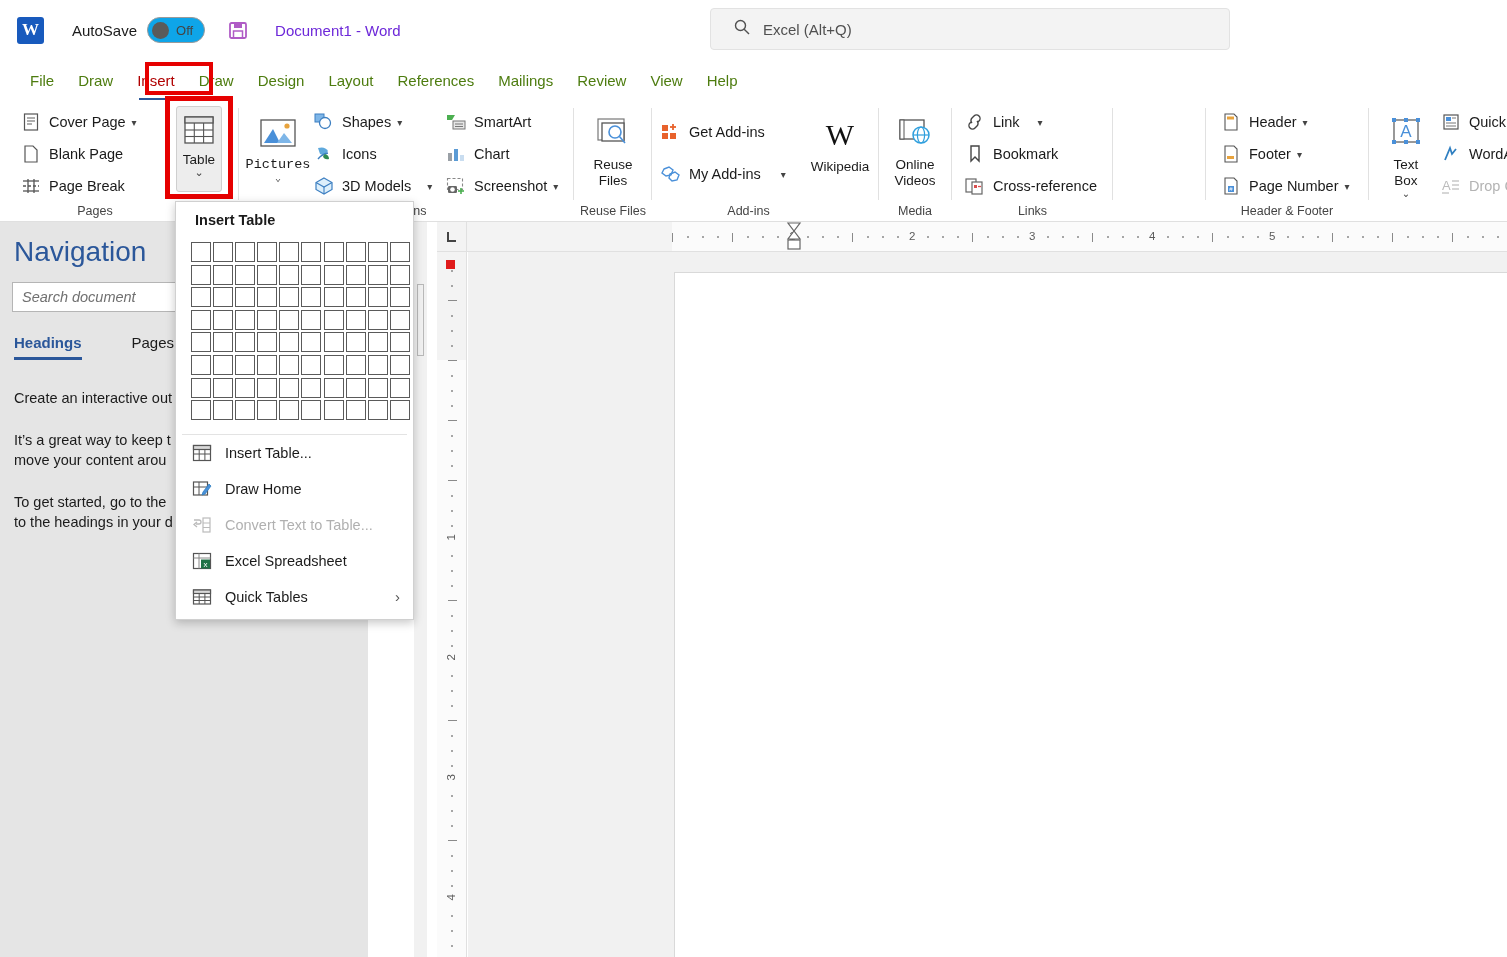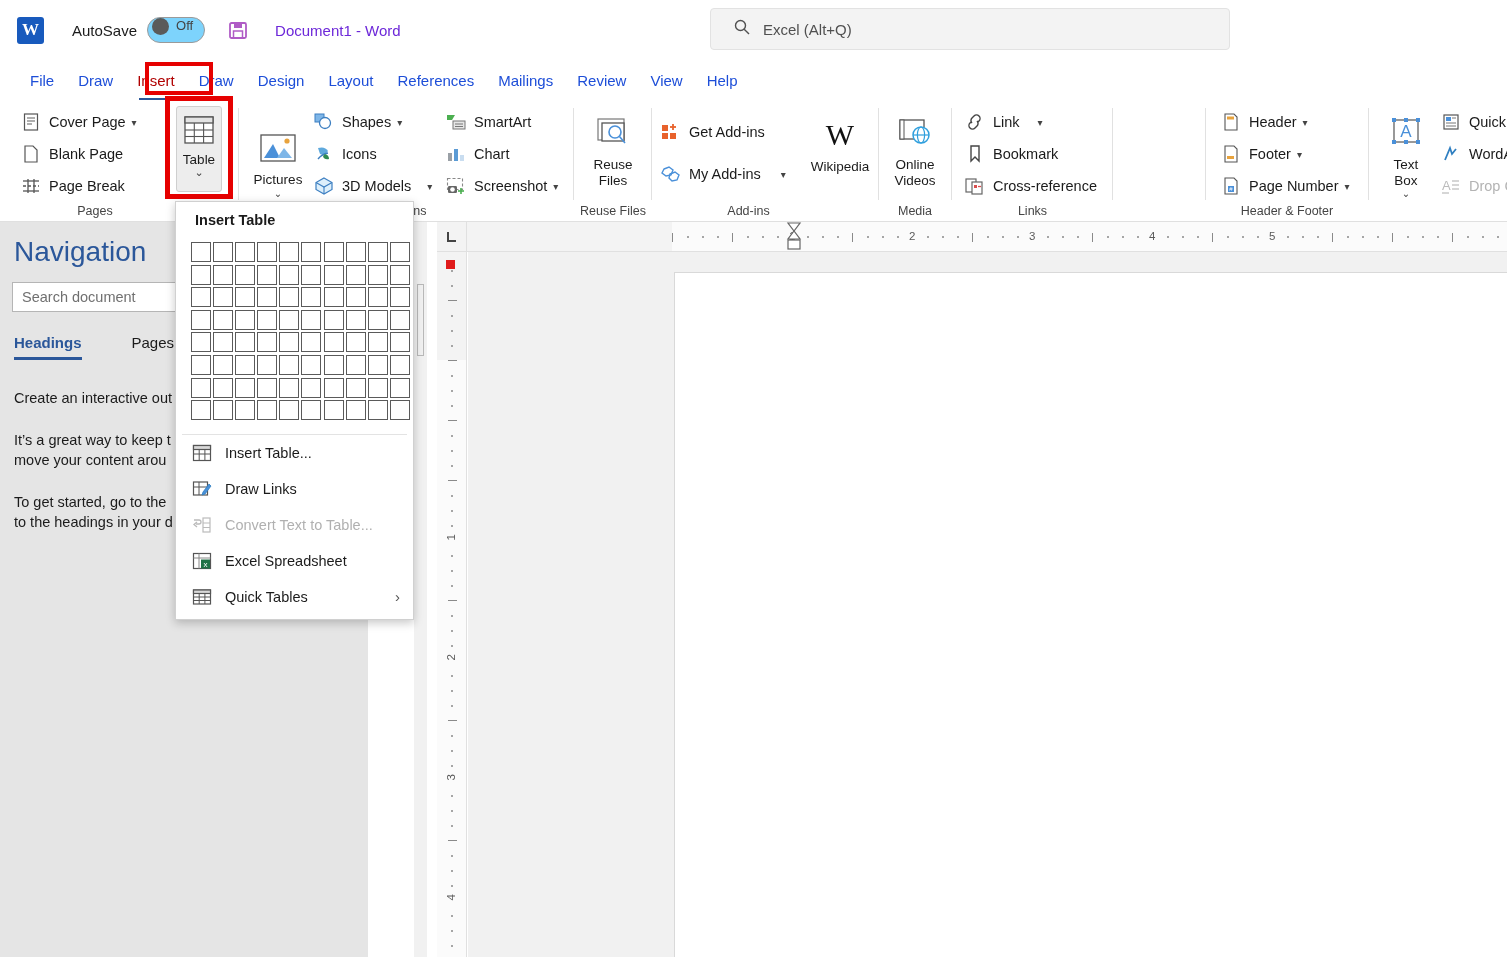--- a/index.html
+++ b/index.html
@@ -20,22 +20,22 @@
   }
   .word-logo {
     width:27px; height:27px; margin-left:17px; border-radius:3px;
     background:#185ABD; color:#fff; font-weight:bold; font-size:17px;
     display:flex; align-items:center; justify-content:center;
     font-family:"Liberation Serif", serif;
   }
   .autosave-label { margin-left:28px; font-size:15px; color:#1b1b1b; }
   .toggle {
     margin-left:10px; width:58px; height:26px; border-radius:13px;
-    border:1.5px solid #9a9a9a; background:#7dd3fc;
-    display:flex; position:relative;
+    border:1.5px solid #9a9a9a; background:#0ea5e9;
+    display:flex; align-items:center; position:relative;
   }
   .toggle .knob {
     width:17px; height:17px; border-radius:50%; background:#5a5a5a; margin-left:4px;
   }
   .toggle .off-text { font-size:13px; color:#444; margin-left:7px; }
   .save-icon { margin-left:22px; width:22px; height:22px; position:relative; }
   .doc-title { margin-left:26px; font-size:15px; color:#6d28d9; }
 
   .searchbox {
     position:absolute; left:710px; top:8px; width:520px; height:42px;
@@ -44,21 +44,21 @@
   }
   .searchbox .mag { margin-left:22px; }
   .searchbox .ph { margin-left:12px; font-size:15px; color:#505050; }
 
   
   .tabbar {
     position:absolute; left:0; top:60px; width:1507px; height:40px;
     background:#fff; display:flex; align-items:center;
   }
   .tab {
-    font-size:15px; color:#1d4ed8; padding:4px 12px; position:relative;
+    font-size:15px; color:#4d7c0f; padding:4px 12px; position:relative;
     white-space:nowrap; cursor:default;
   }
   .tab.first { margin-left:18px; }
   .tab.active { color:#b00000; }
   .tab.active .underline {
     position:absolute; left:14px; right:14px; bottom:-8px; height:3px; background:#2b579a;
   }
   .tab-highlight {
     position:absolute; left:145px; top:62px; width:68px; height:33px;
     border:4px solid #e60000; background:transparent; z-index:5; pointer-events:none;
@@ -110,21 +110,21 @@
   .navpane {
     position:absolute; left:0; top:222px; width:368px; height:735px;
     background:#e5e5e5;
   }
   .nav-title { margin:14px 0 0 14px; font-size:28px; color:#2b579a; font-weight:normal; }
   .nav-search {
     margin:14px 0 0 12px; width:280px; height:30px;
     background:#fff; border:1px solid #b5b5b5;
     display:flex; align-items:center;
   }
-  .nav-search .ph { margin-left:9px; font-size:14.5px; color:#707070; }
+  .nav-search .ph { margin-left:9px; font-size:14.5px; color:#707070;font-style:italic; }
   .nav-tabs { margin:22px 0 0 14px; display:flex; }
   .nav-tab { font-size:15px; color:#1b1b1b; margin-right:50px; position:relative; padding-bottom:9px;}
   .nav-tab.active { color:#2b579a; font-weight:bold; }
   .nav-tab.active .ul { position:absolute; left:0; right:0; bottom:0; height:3px; background:#2b579a; }
   .nav-body { margin:28px 0 0 14px; }
   .nav-body p { font-size:14.5px; color:#1b1b1b; line-height:1.42; margin-bottom:21px; }
 
   .nav-scrollbar {
     position:absolute; left:414px; top:222px; width:13px; height:735px; background:#f1f1f1;
   }
@@ -288,21 +288,21 @@
           <line x1="21.6" y1="10" x2="21.6" y2="30" stroke="#555" stroke-width="1.1"></line>
         </svg>
       </span>
       <span style="margin-top:2px;">Table</span>
       <span style="font-size:11px;color:#444;line-height:1;">⌄</span>
     </div>
     <div class="table-highlight"></div>
     <div class="sep" style="left:238px;"></div>
 
     <div class="rgroup" style="left:245px; width:330px;">
-      <div style="position:absolute; left:0; top:19px;">
+      <div style="position:absolute; left:0; top:4px;font-family:Liberation Mono, monospace;">
         <div class="big-item">
           <span class="bi-icon">
             <svg width="38" height="32" viewBox="0 0 38 32">
               <rect x="2" y="3" width="34" height="26" fill="#fff" stroke="#555" stroke-width="1.3"></rect>
               <polygon points="5,26 14,12 21,26" fill="#4a90d9"></polygon>
               <polygon points="18,26 25,16 33,26" fill="#7eb6e8"></polygon>
               <circle cx="28" cy="9" r="2.6" fill="#e8a33d"></circle>
             </svg>
           </span>
           <span class="bi-label">Pictures</span>
@@ -846,21 +846,21 @@
 
     <div class="dd-item">
       <span class="dd-icon">
         <svg width="20" height="20" viewBox="0 0 20 20">
             <rect x="1.5" y="3" width="14" height="13" fill="#fff" stroke="#555" stroke-width="1.2"></rect>
             <line x1="1.5" y1="8" x2="15.5" y2="8" stroke="#555" stroke-width="1"></line>
             <line x1="7" y1="3" x2="7" y2="16" stroke="#555" stroke-width="1"></line>
             <path d="M11 13 L17 5 L19 7 L13 15 L10 16 z" fill="#4a90d9" stroke="#2f7fc1" stroke-width="0.8"></path>
           </svg>
       </span>
-      <span>Draw Links</span>
+      <span>Draw Home</span>
     </div>
 
     <div class="dd-item disabled">
       <span class="dd-icon">
         <svg width="20" height="20" viewBox="0 0 20 20">
             <path d="M2 5 h5 a2 2 0 0 1 0 4 h-3" fill="none" stroke="#bbb" stroke-width="1.3"></path>
             <polyline points="5,12 2,9.5 5,7" fill="none" stroke="#bbb" stroke-width="1.3"></polyline>
             <rect x="11" y="3" width="7" height="14" fill="#fff" stroke="#bbb" stroke-width="1.2"></rect>
             <line x1="11" y1="8" x2="18" y2="8" stroke="#bbb" stroke-width="1"></line>
             <line x1="11" y1="12.5" x2="18" y2="12.5" stroke="#bbb" stroke-width="1"></line>

